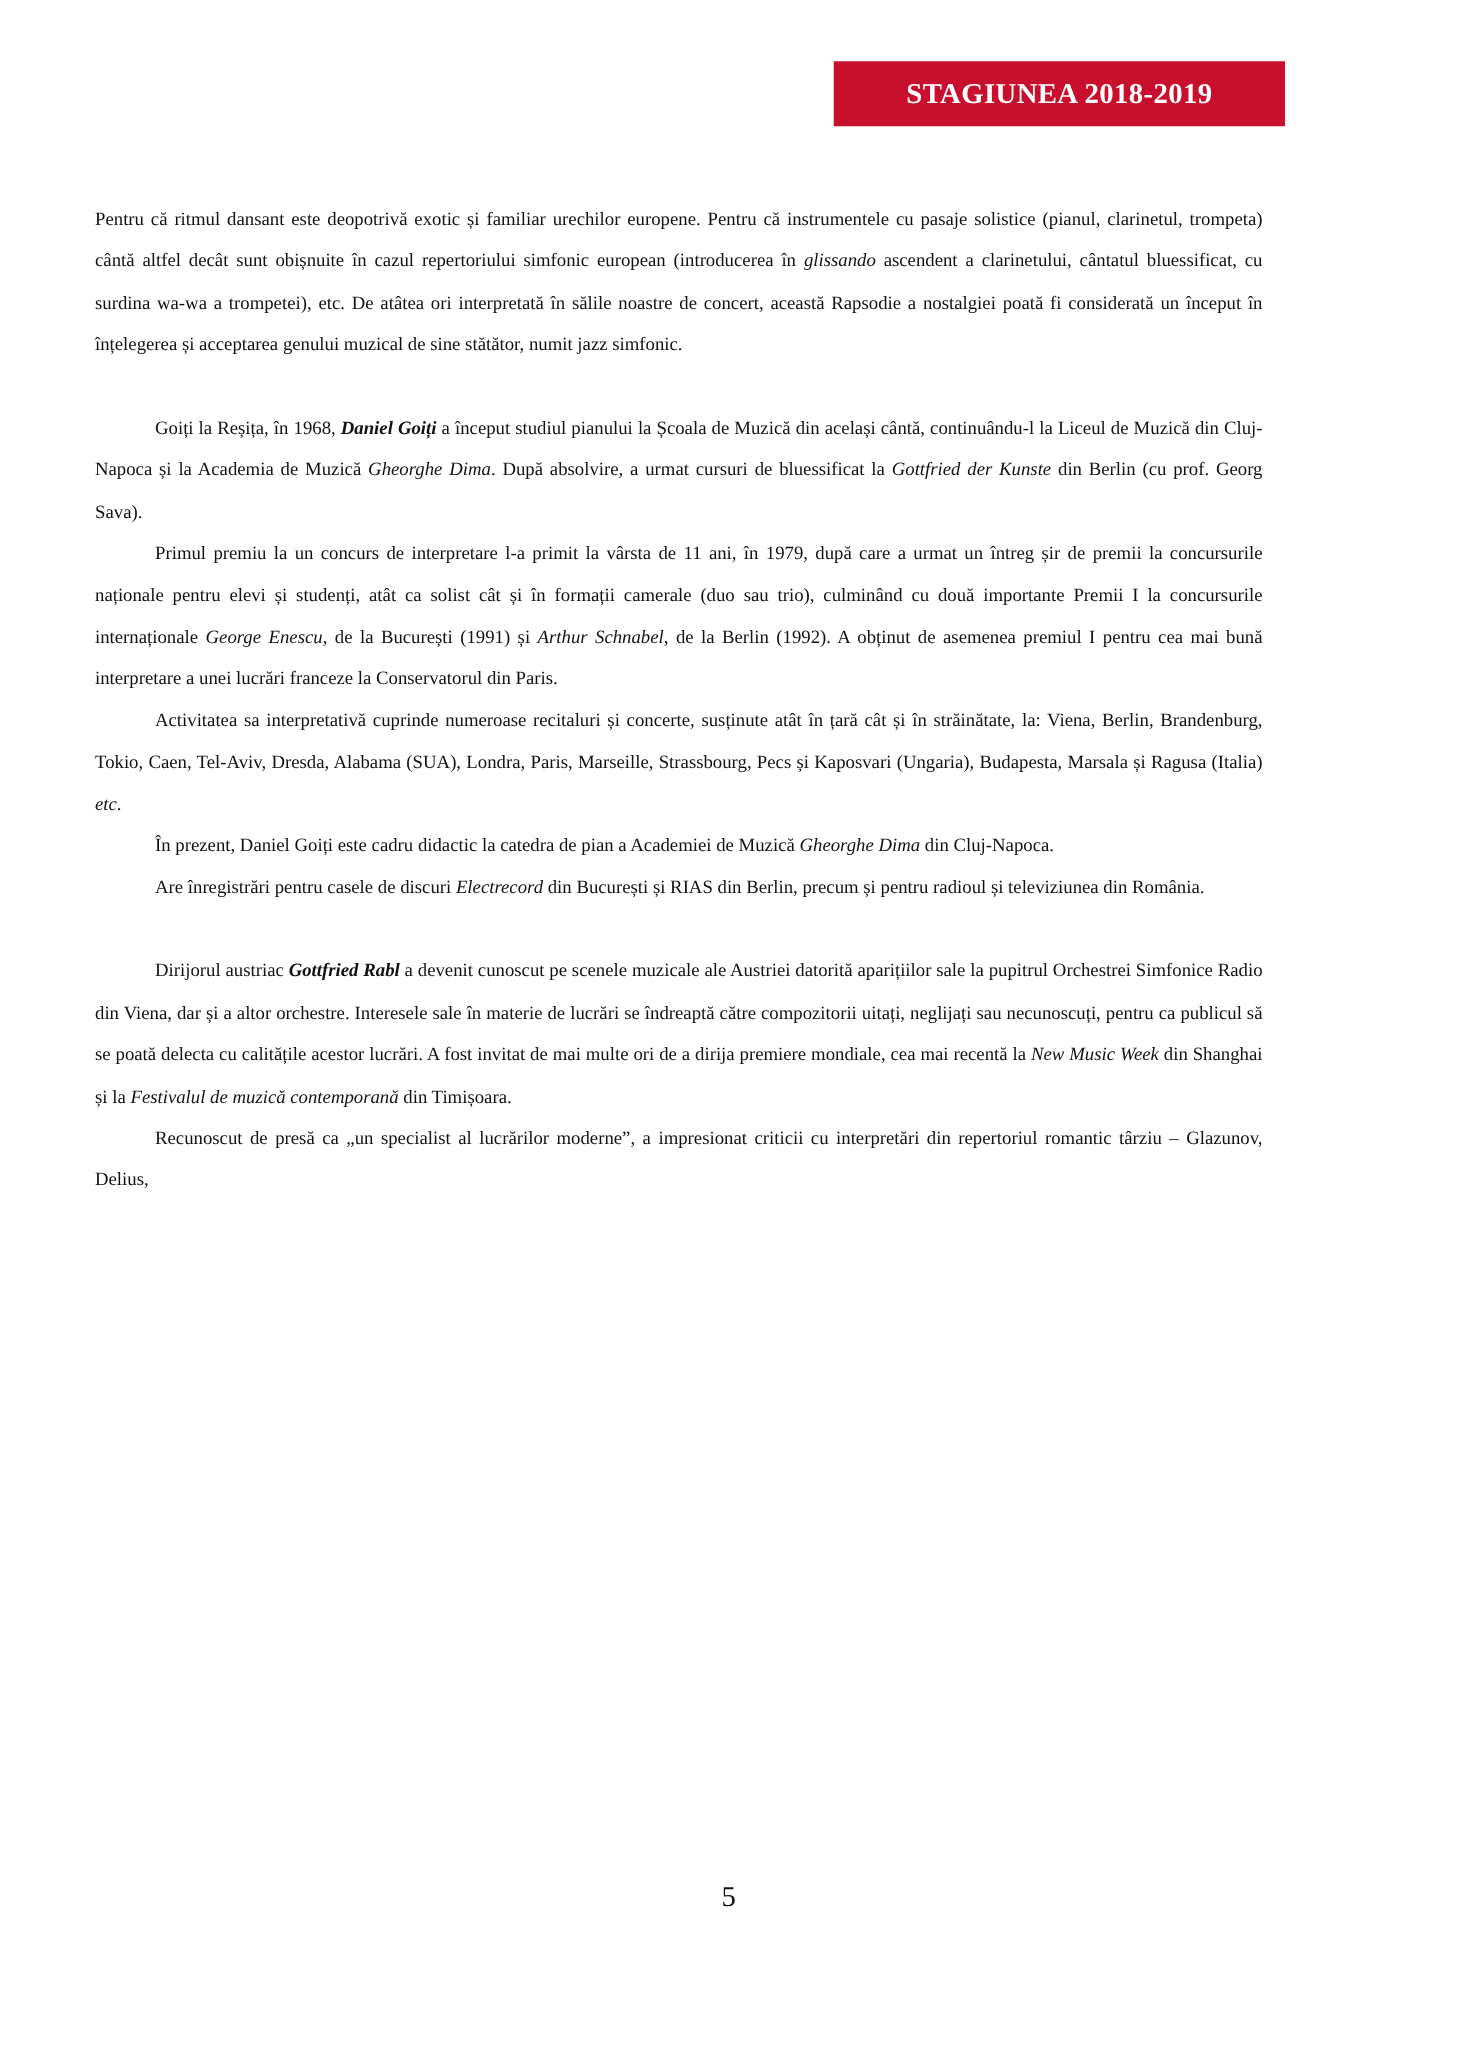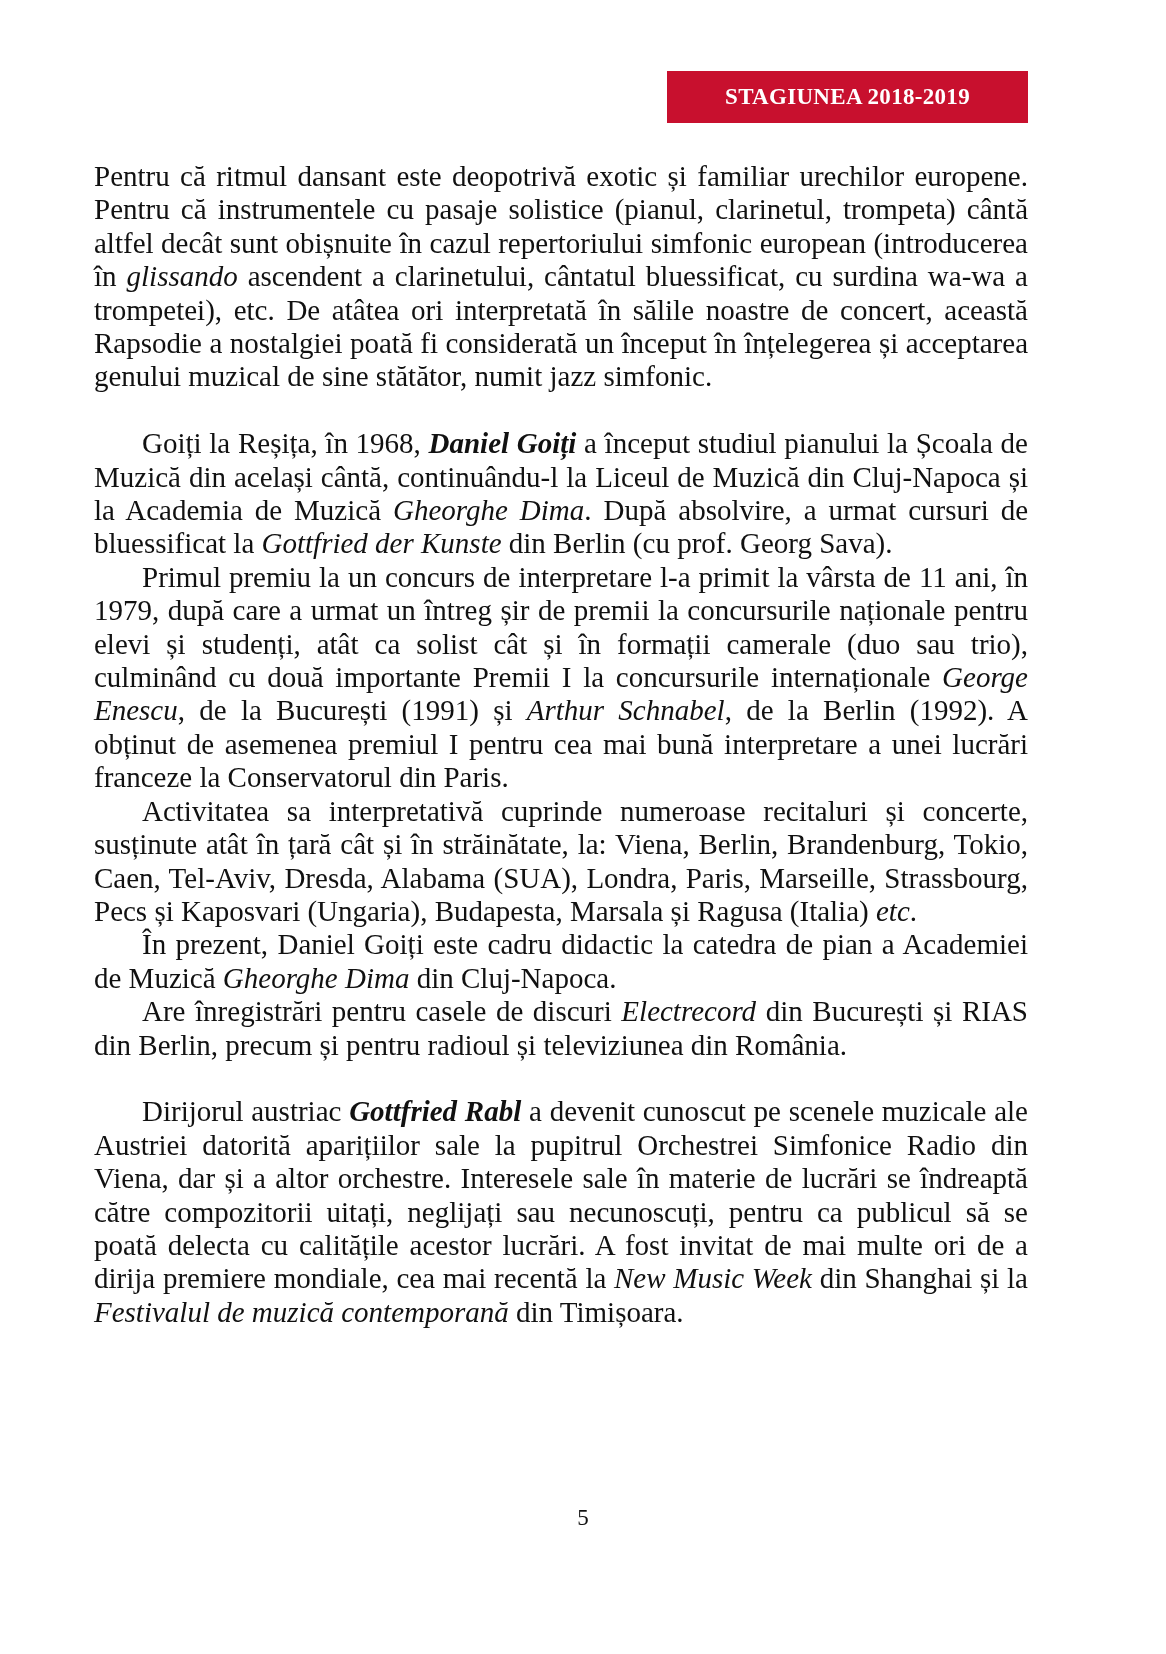--- a/index.html
+++ b/index.html
@@ -1,22 +1,22 @@
 <!DOCTYPE html>
 <html><head>
 <meta charset="utf-8">
 <style>
   html, body { margin: 0; padding: 0; background: #ffffff; }
   body { width: 1166px; height: 1654px; position: relative; overflow: hidden;
          font-family: "Liberation Serif", "DejaVu Serif", serif; color: #111111; }
   .banner { position: absolute; left: 667px; top: 49px; width: 361px; height: 52px;
             background: #c8102e; color: #ffffff; display: flex; align-items: center;
-            justify-content: center; font-weight: bold; font-size: 23px; letter-spacing: 0.3px; margin-top: 22px; }
-  .content { position: absolute; left: 94px; top: 160px; width: 934px;
-             font-size: 29px; line-height: 33.4px; }
+            justify-content: center; font-weight: bold; font-size: 23px; letter-spacing: 0.3px; }
+  .content { position: absolute; left: 76px; top: 160px; width: 934px;
+             font-size: 15px; line-height: 33.4px; }
   .p { margin: 0; text-align: justify; hyphens: none; }
   .ind { text-indent: 48px; }
   .gap { height: 33.4px; }
   .pagenum { position: absolute; left: 0; width: 1166px; top: 1505px; text-align: center;
              font-size: 23px; }
   i { font-style: italic; }
   b { font-weight: bold; font-style: italic; }
 </style>
 </head>
 <body>
@@ -28,15 +28,16 @@
 <div class="content">
   <p class="p"><span>Pentru că ritmul dansant este deopotrivă exotic și familiar urechilor europene. Pentru că instrumentele cu pasaje solistice (pianul, clarinetul, trompeta) cântă altfel decât sunt obișnuite în cazul repertoriului simfonic european (introducerea în </span><i>glissando</i><span> ascendent a clarinetului, cântatul bluessificat, cu surdina wa-wa a trompetei), etc. De atâtea ori interpretată în sălile noastre de concert, această Rapsodie a nostalgiei poată fi considerată un început în înțelegerea și acceptarea genului muzical de sine stătător, numit jazz simfonic.</span></p>
   <div class="gap"></div>
   <p class="p ind"><span>Goiți la Reșița, în 1968, </span><b>Daniel Goiți</b><span> a început studiul pianului la Școala de Muzică din același cântă, continuându-l la Liceul de Muzică din Cluj-Napoca și la Academia de Muzică </span><i>Gheorghe Dima</i><span>. După absolvire, a urmat cursuri de bluessificat la </span><i>Gottfried der Kunste</i><span> din Berlin (cu prof. Georg Sava).</span></p>
   <p class="p ind"><span>Primul premiu la un concurs de interpretare l-a primit la vârsta de 11 ani, în 1979, după care a urmat un întreg șir de premii la concursurile naționale pentru elevi și studenți, atât ca solist cât și în formații camerale (duo sau trio), culminând cu două importante Premii I la concursurile internaționale </span><i>George Enescu</i><span>, de la București (1991) și </span><i>Arthur Schnabel</i><span>, de la Berlin (1992). A obținut de asemenea premiul I pentru cea mai bună interpretare a unei lucrări franceze la Conservatorul din Paris.</span></p>
   <p class="p ind"><span>Activitatea sa interpretativă cuprinde numeroase recitaluri și concerte, susținute atât în țară cât și în străinătate, la: Viena, Berlin, Brandenburg, Tokio, Caen, Tel-Aviv, Dresda, Alabama (SUA), Londra, Paris, Marseille, Strassbourg, Pecs și Kaposvari (Ungaria), Budapesta, Marsala și Ragusa (Italia) </span><i>etc</i><span>.</span></p>
   <p class="p ind"><span>În prezent, Daniel Goiți este cadru didactic la catedra de pian a Academiei de Muzică </span><i>Gheorghe Dima</i><span> din Cluj-Napoca.</span></p>
   <p class="p ind"><span>Are înregistrări pentru casele de discuri </span><i>Electrecord</i><span> din București și RIAS din Berlin, precum și pentru radioul și televiziunea din România.</span></p>
   <div class="gap"></div>
   <p class="p ind"><span>Dirijorul austriac </span><b>Gottfried Rabl</b><span> a devenit cunoscut pe scenele muzicale ale Austriei datorită aparițiilor sale la pupitrul Orchestrei Simfonice Radio din Viena, dar și a altor orchestre. Interesele sale în materie de lucrări se îndreaptă către compozitorii uitați, neglijați sau necunoscuți, pentru ca publicul să se poată delecta cu calitățile acestor lucrări. A fost invitat de mai multe ori de a dirija premiere mondiale, cea mai recentă la </span><i>New Music Week</i><span> din Shanghai și la </span><i>Festivalul de muzică contemporană</i><span> din Timișoara.</span></p>
+  <p class="p ind"><span>Recunoscut de presă ca „un specialist al lucrărilor moderne”, a impresionat criticii cu interpretări din repertoriul romantic târziu – Glazunov, Delius,</span></p>
 </div>
 
 <div class="pagenum">5</div>
 
 </body></html>

